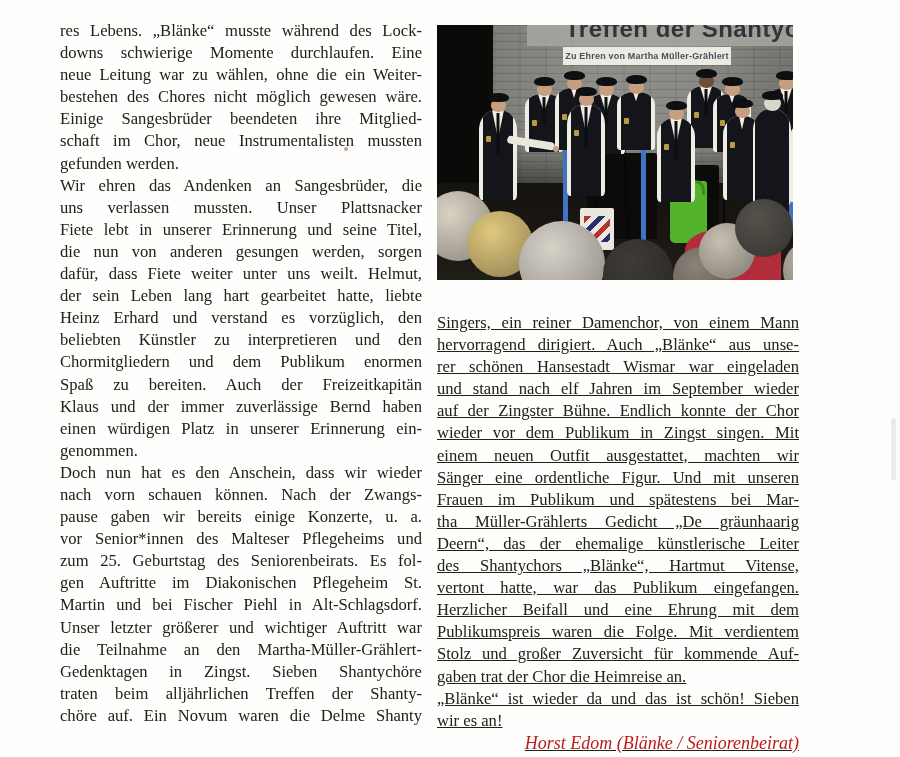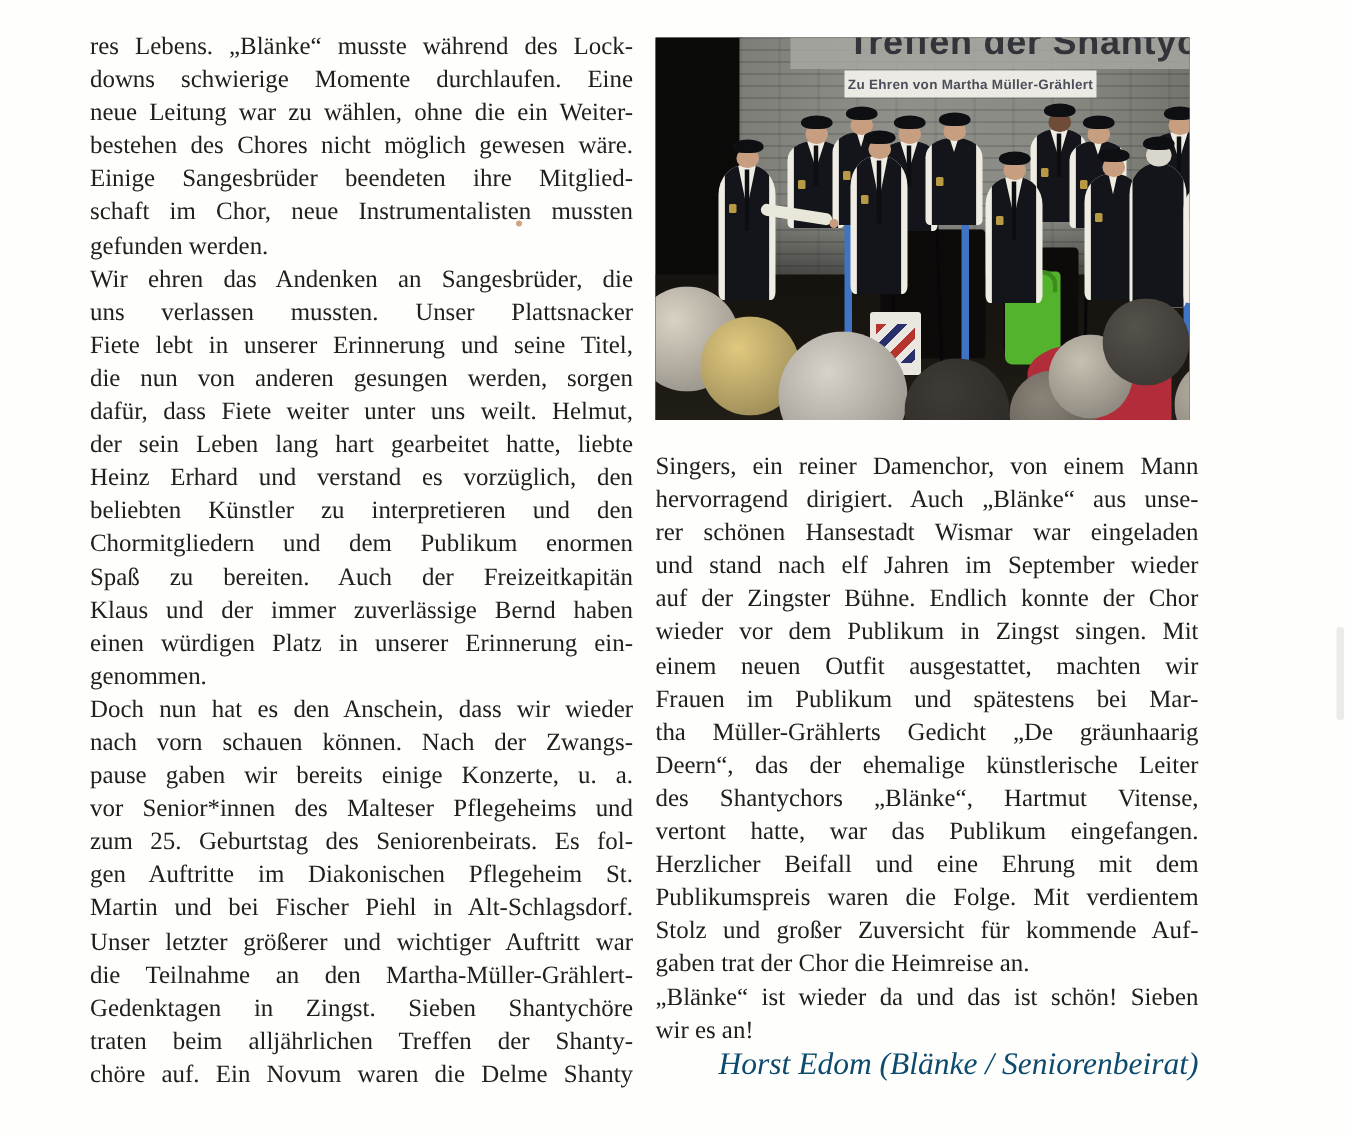--- a/index.html
+++ b/index.html
@@ -7,31 +7,31 @@
     width:900px;height:757px;
     background:#ffffff;
     font-family:"Liberation Serif","DejaVu Serif",serif;
     position:relative;overflow:hidden;
   }
   .page{position:absolute;inset:0;background:#fefefd;}
 
   
   .column{position:absolute;color:#21201b;}
   #left-column{left:60px;top:20px;width:362px;}
-  #right-column{left:437px;top:300px;width:362px;}
+  #right-column{left:437px;top:312px;width:362px;text-decoration:underline;}
   .para{margin:0;padding:0;}
   .line{
     font-size:16.6px;line-height:22.1px;height:22.1px;
     text-align:justify;text-align-last:justify;
     overflow:hidden;white-space:normal;
   }
   .line.last{text-align-last:left;}
   .attribution{
-    font-size:21px;line-height:22.1px;height:22.1px;
-    font-style:italic;text-align:right;color:#0c4a6e;
+    font-size:18px;line-height:22.1px;height:22.1px;
+    font-style:italic;text-align:right;color:#b91c1c;
   }
 
   
   #photo{
     position:absolute;left:437px;top:25px;width:356px;height:255px;
     background:#141210;overflow:hidden;
   }
   .ph-wall{
     position:absolute;left:56px;top:0;right:0;height:162px;
     background:
@@ -317,20 +317,21 @@
 
   <div id="right-column" class="column">
       <div class="para">
         <div class="line">Singers, ein reiner Damenchor, von einem Mann</div>
         <div class="line">hervorragend dirigiert. Auch „Blänke“ aus unse-</div>
         <div class="line">rer schönen Hansestadt Wismar war eingeladen</div>
         <div class="line">und stand nach elf Jahren im September wieder</div>
         <div class="line">auf der Zingster Bühne. Endlich konnte der Chor</div>
         <div class="line">wieder vor dem Publikum in Zingst singen. Mit</div>
         <div class="line">einem neuen Outfit ausgestattet, machten wir</div>
+        <div class="line">Sänger eine ordentliche Figur. Und mit unseren</div>
         <div class="line">Frauen im Publikum und spätestens bei Mar-</div>
         <div class="line">tha Müller-Grählerts Gedicht „De gräunhaarig</div>
         <div class="line">Deern“, das der ehemalige künstlerische Leiter</div>
         <div class="line">des Shantychors „Blänke“, Hartmut Vitense,</div>
         <div class="line">vertont hatte, war das Publikum eingefangen.</div>
         <div class="line">Herzlicher Beifall und eine Ehrung mit dem</div>
         <div class="line">Publikumspreis waren die Folge. Mit verdientem</div>
         <div class="line">Stolz und großer Zuversicht für kommende Auf-</div>
         <div class="line last">gaben trat der Chor die Heimreise an.</div>
       </div>

